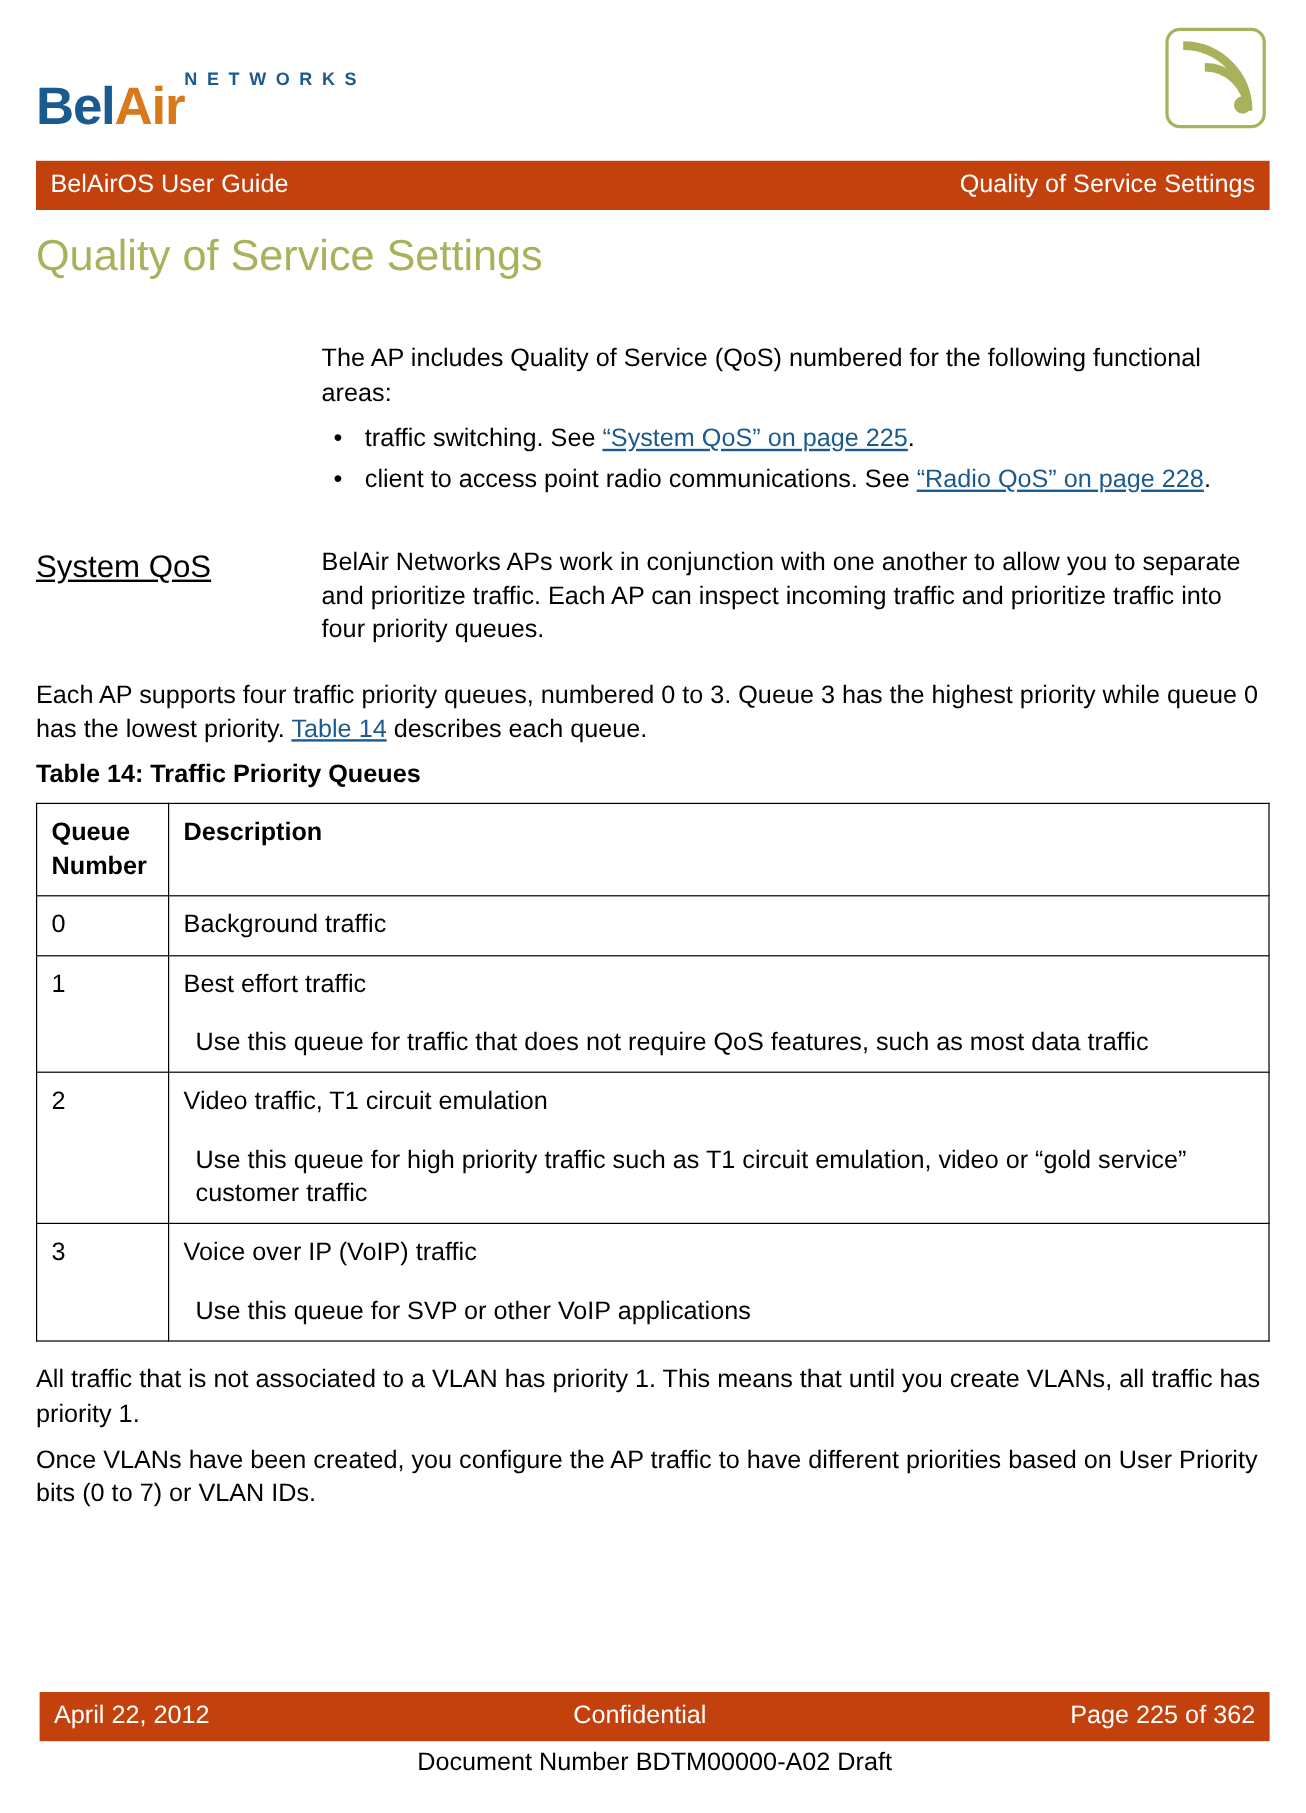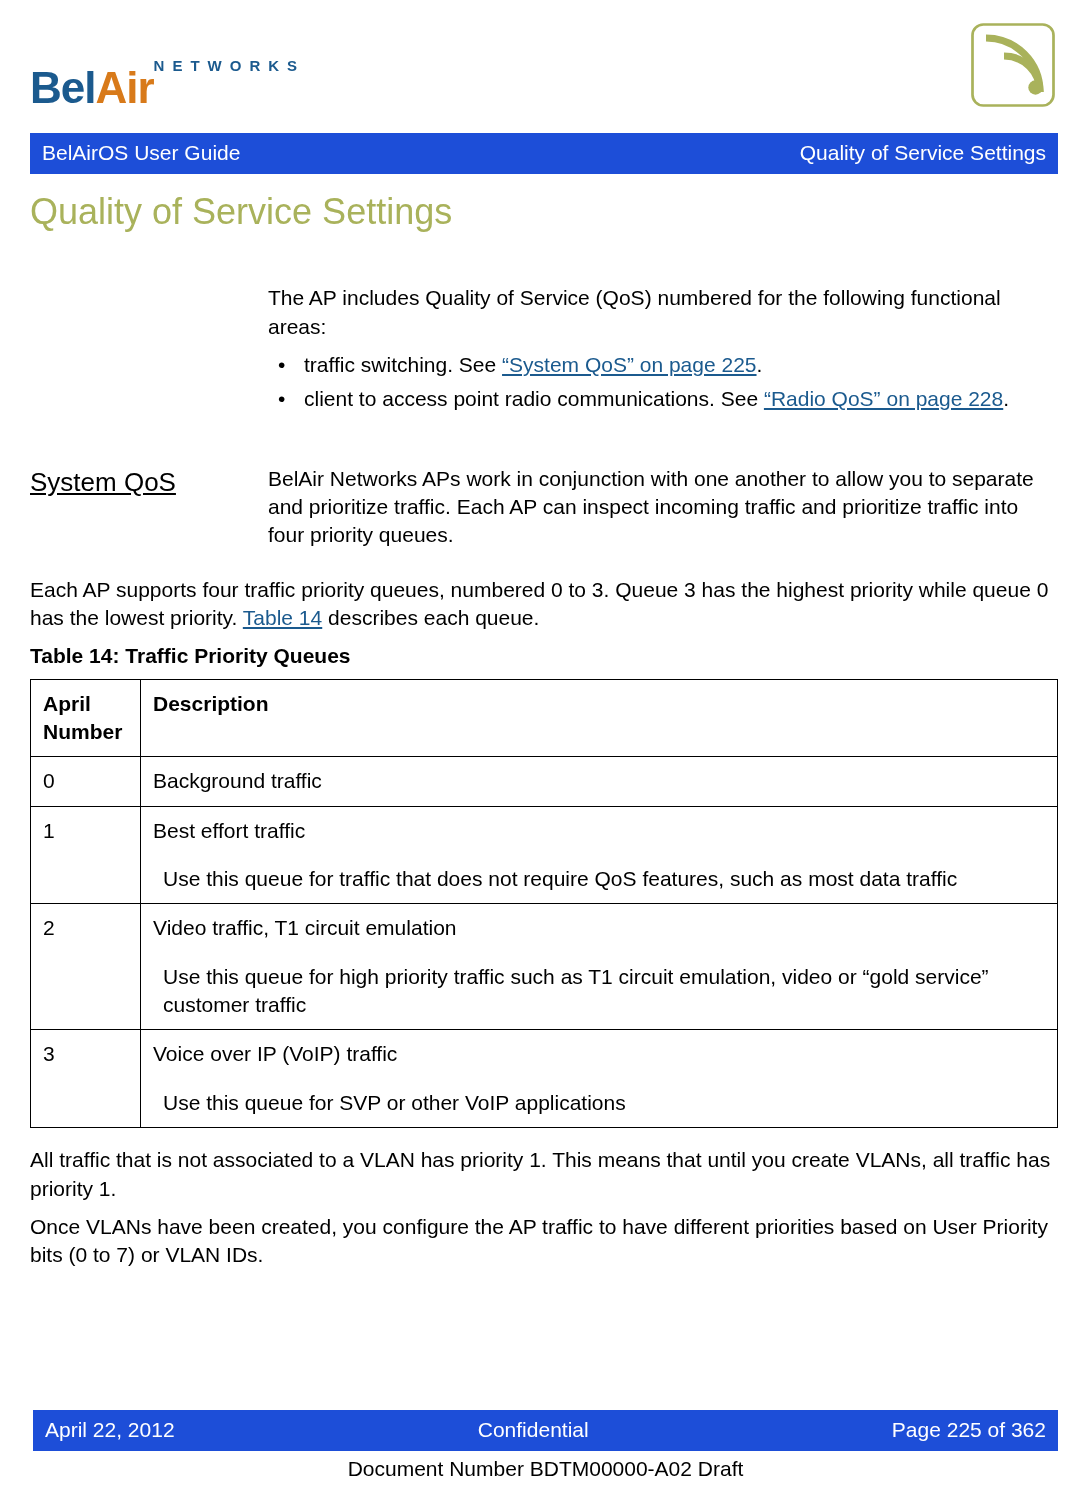--- a/index.html
+++ b/index.html
@@ -29,21 +29,21 @@
   .logo-main .a { color: #d87a1a; }
   .logo-sub {
     font-size: 15px;
     letter-spacing: 8px;
     color: #1b5a8e;
     margin-top: -2px;
     font-weight: 600;
   }
   .emblem svg { width: 90px; height: 90px; }
   .bar {
-    background: #1d4ed8;
+    background: #c2410c;
     color: #fff;
     padding: 6px 12px;
     display: flex;
     justify-content: space-between;
     align-items: center;
     font-size: 21px;
     margin: 0 30px;
   }
   .bar-top { margin-bottom: 14px; }
   .page-title {
@@ -69,21 +69,21 @@
     font-weight: 400;
     color: #000;
     text-decoration: underline;
   }
   .side-sub {
     font-size: 21px;
     font-weight: 400;
   }
   .main-col { flex: 1; }
   .para { margin-bottom: 10px; }
-  ul.bullets { list-style: none; padding-left: 0; margin-bottom: 35px; }
+  ul.bullets { list-style: none; padding-left: 0; margin-bottom: 24px; }
   ul.bullets li { position: relative; padding-left: 36px; margin-bottom: 6px; }
   ul.bullets li::before { content: "•"; position: absolute; left: 10px; }
   a.xref { color: #1b5a8e; text-decoration: underline; }
   .table-caption { font-weight: 600; margin: 10px 0 8px 0; }
   table.qos {
     border-collapse: collapse;
     width: 100%;
     margin-bottom: 18px;
   }
   table.qos th, table.qos td {
@@ -165,21 +165,21 @@
   <div class="row" style="margin-top:14px;">
     <div class="main-col">
       <p class="para">
         <span>Each AP supports four traffic priority queues, numbered 0 to 3. Queue 3 has the highest priority while queue 0 has the lowest priority. </span><a href="#" class="xref">Table 14</a><span> describes each queue.</span>
       </p>
 
       <div class="table-caption">Table 14: Traffic Priority Queues</div>
       <table class="qos">
         <thead>
           <tr>
-            <th>April Number</th>
+            <th>Queue Number</th>
             <th>Description</th>
           </tr>
         </thead>
         <tbody>
           <tr>
             <td>0</td>
             <td>
               <span>Background traffic</span>
             </td>
           </tr>

